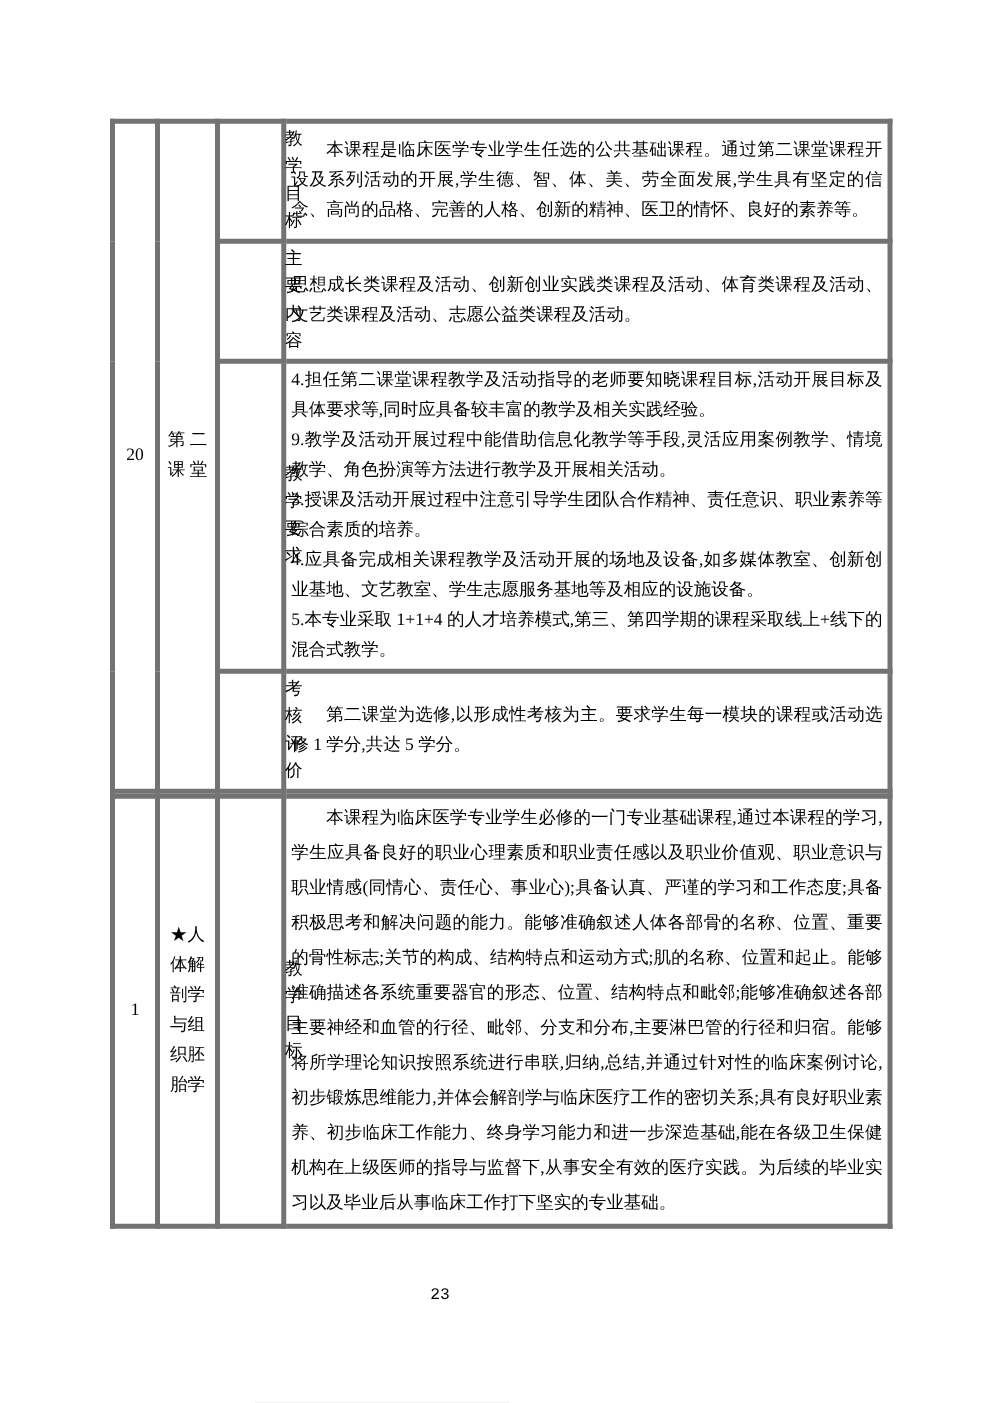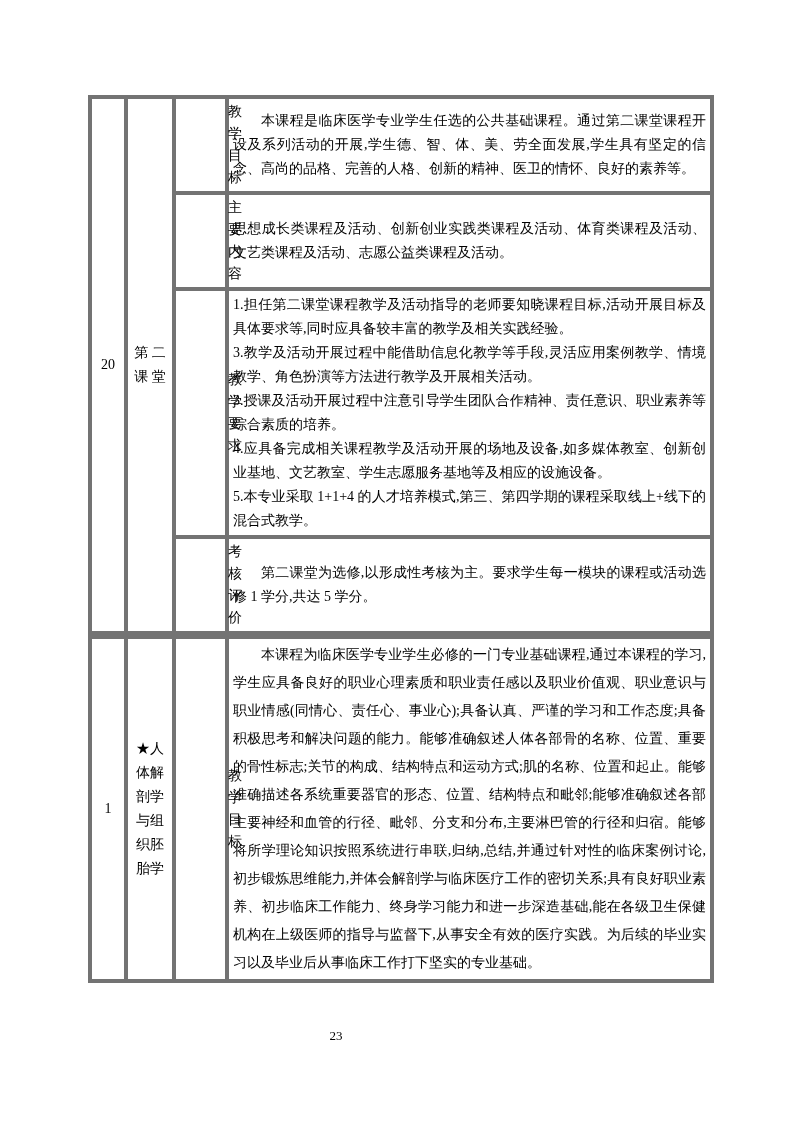--- a/index.html
+++ b/index.html
@@ -62,25 +62,26 @@
 
   .table-title {
     font-size: 15.5px;
     font-weight: bold;
     text-align: center;
     margin: 30px 0 16px 0;
     letter-spacing: 1px;
   }
   .page-number {
     position: absolute;
-    left: 0;
+    left: 16px;
     top: 1028px;
     width: 672px;
     text-align: center;
     font-size: 13px;
+    font-family: Liberation Mono, monospace;
   }
 </style>
 </head>
 <body>
 
 <div class="page">
   <div class="content">
 
     <table class="doc-table">
       <colgroup>
@@ -112,22 +113,22 @@
           <td class="cell-body">
             <p class="para">思想成长类课程及活动、创新创业实践类课程及活动、体育类课程及活动、文艺类课程及活动、志愿公益类课程及活动。</p>
           </td>
         </tr>
         <tr>
           <td class="cell-center cell-label">
             <div>教 学</div>
             <div>要求</div>
           </td>
           <td class="cell-body">
-            <p class="para">1.担任第二课堂课程教学及活动指导的老师要知晓课程目标,活动开展目标及具体要求等,同时应具备较丰富的教学及相关实践经验。</p>
-            <p class="para">3.教学及活动开展过程中能借助信息化教学等手段,灵活应用案例教学、情境教学、角色扮演等方法进行教学及开展相关活动。</p>
+            <p class="para">4.担任第二课堂课程教学及活动指导的老师要知晓课程目标,活动开展目标及具体要求等,同时应具备较丰富的教学及相关实践经验。</p>
+            <p class="para">9.教学及活动开展过程中能借助信息化教学等手段,灵活应用案例教学、情境教学、角色扮演等方法进行教学及开展相关活动。</p>
             <p class="para">3.授课及活动开展过程中注意引导学生团队合作精神、责任意识、职业素养等综合素质的培养。</p>
             <p class="para">4.应具备完成相关课程教学及活动开展的场地及设备,如多媒体教室、创新创业基地、文艺教室、学生志愿服务基地等及相应的设施设备。</p>
             <p class="para">5.本专业采取 1+1+4 的人才培养模式,第三、第四学期的课程采取线上+线下的混合式教学。</p>
           </td>
         </tr>
         <tr>
           <td class="cell-center cell-label">
             <div>考 核</div>
             <div>评价</div>
           </td>

